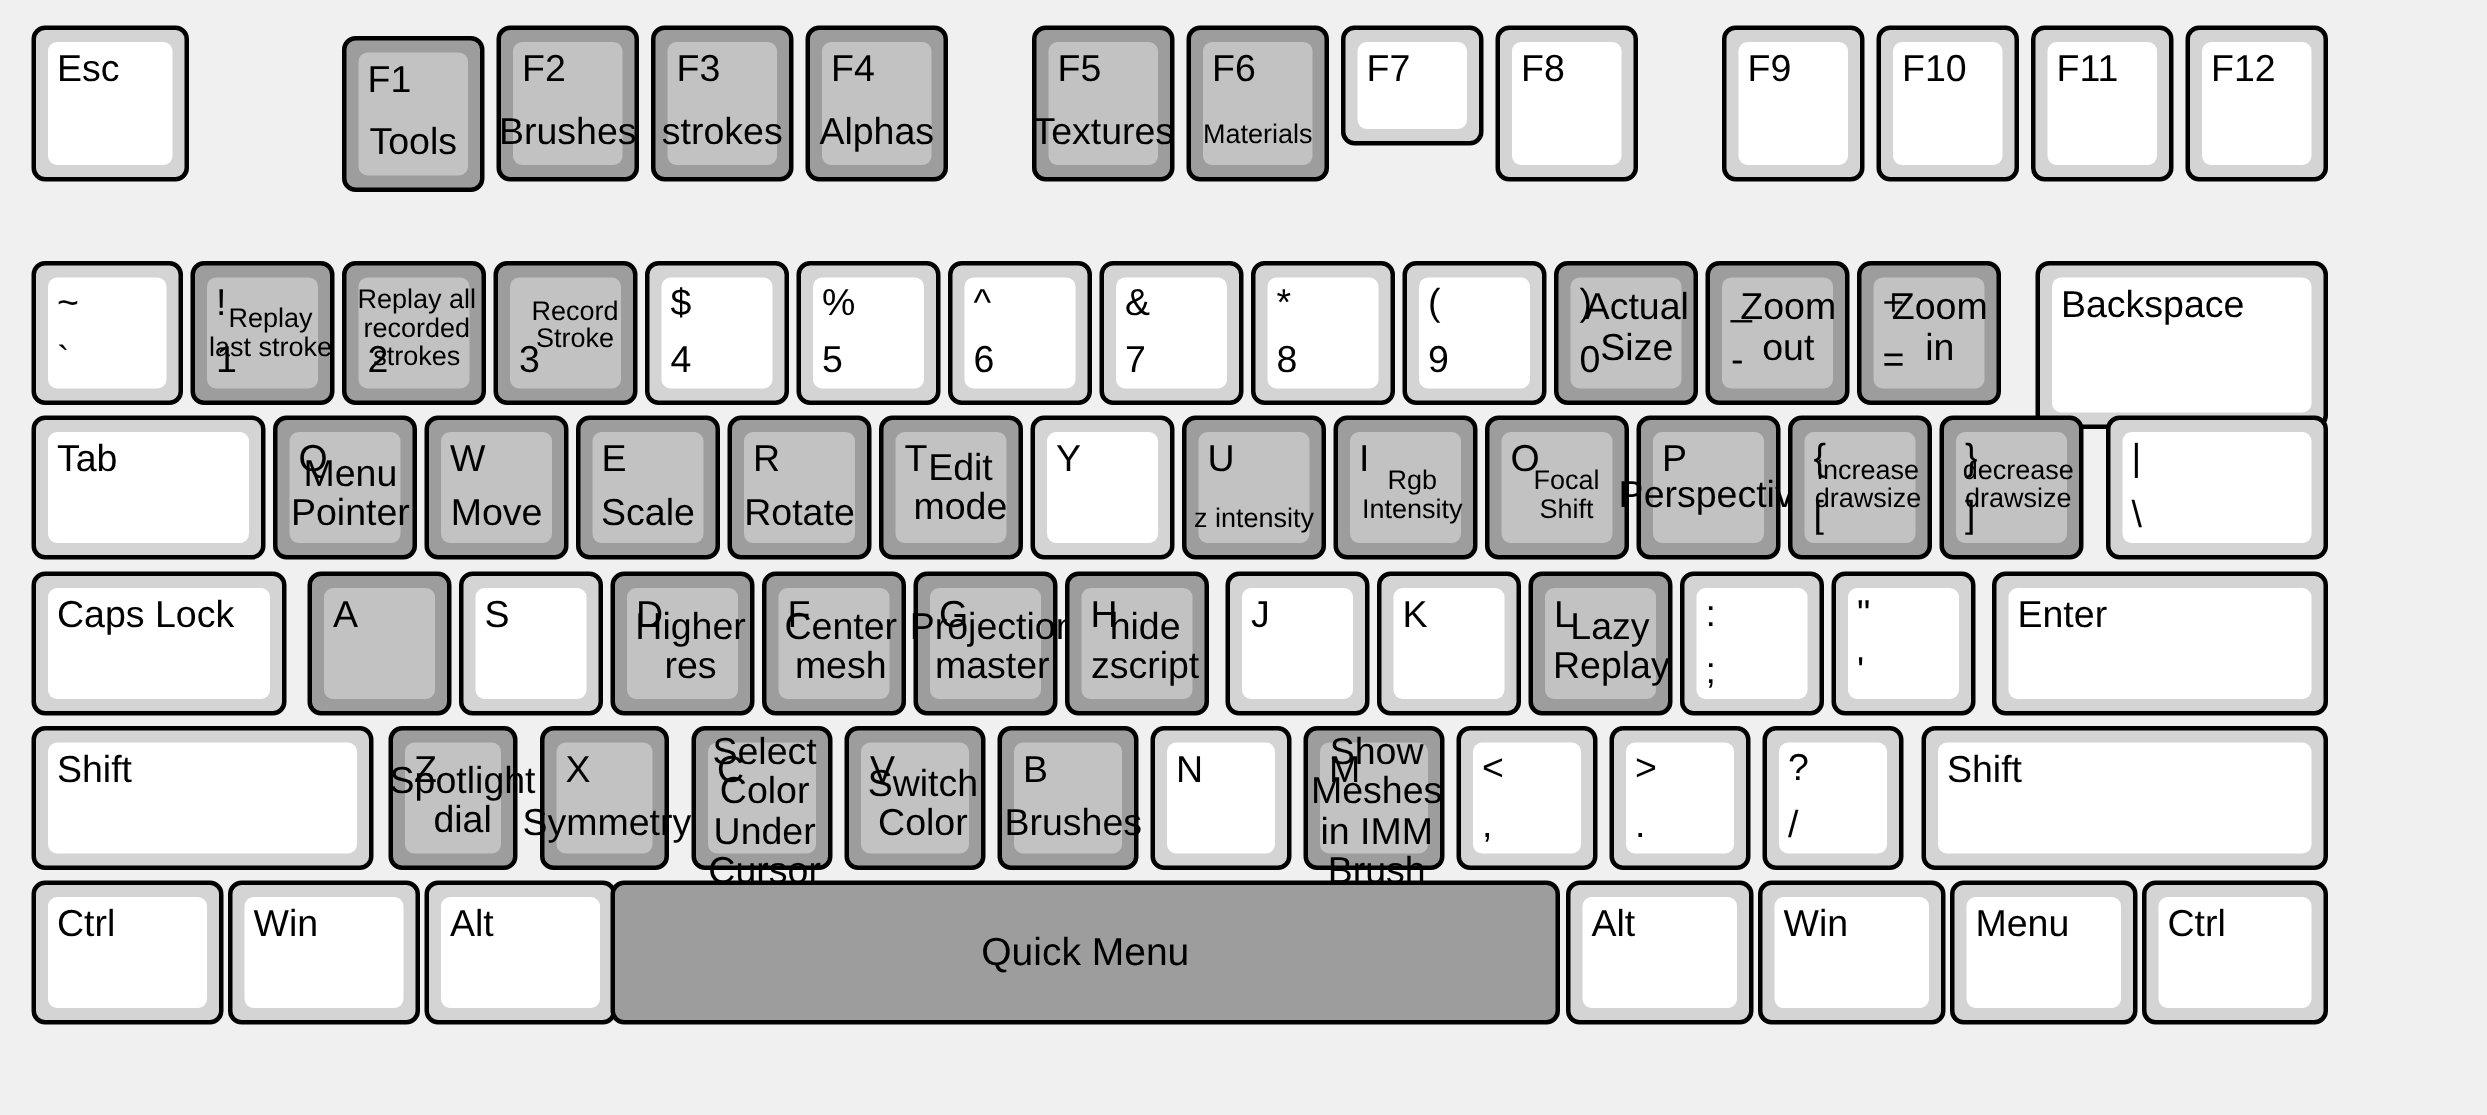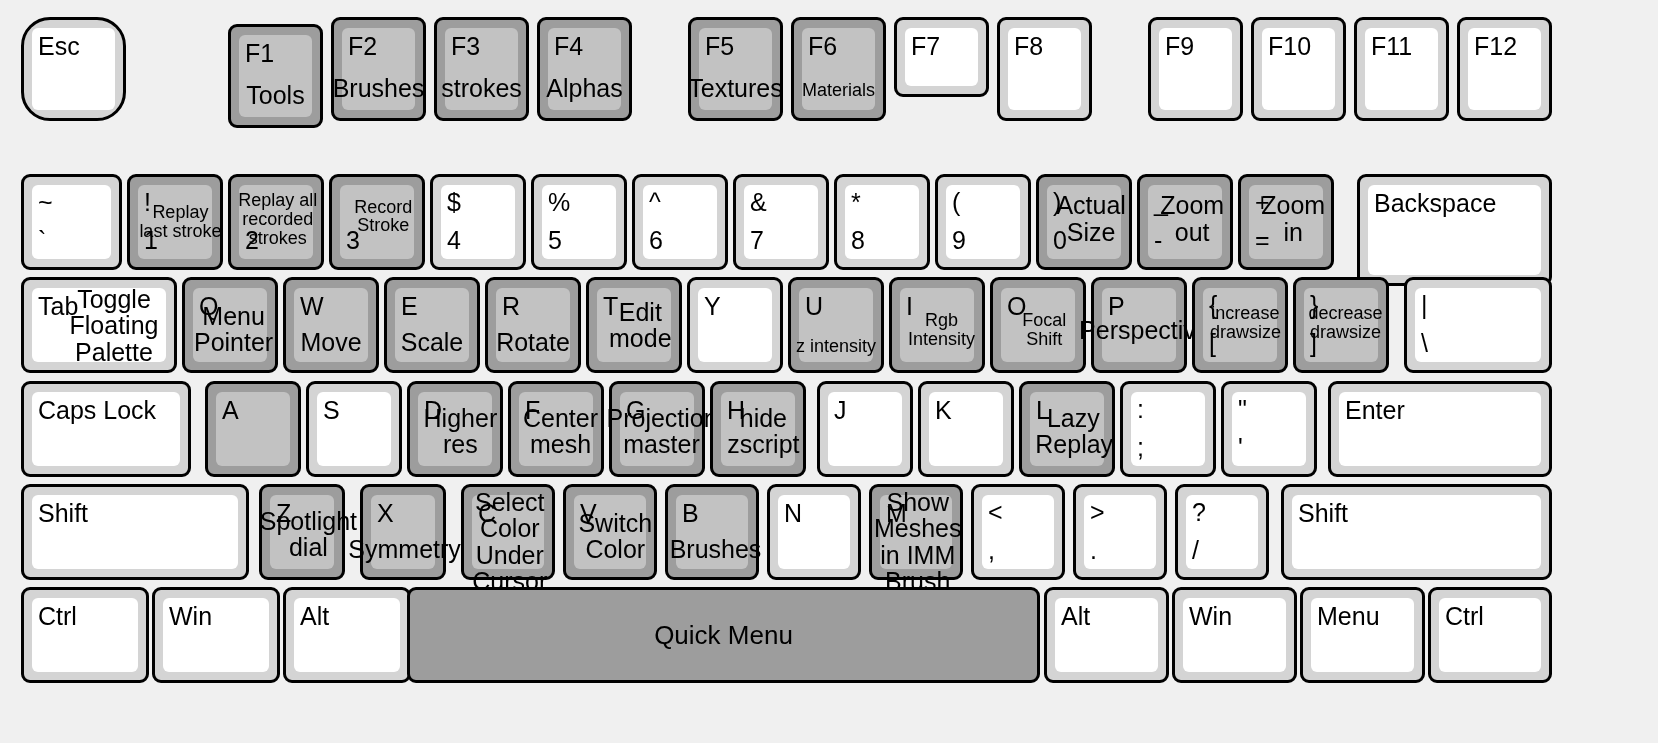--- a/index.html
+++ b/index.html
@@ -102,21 +102,21 @@
     transform: translate(-50%, -50%);
     font-size: 26px;
     color: #000;
   }
 </style>
 </head>
 <body>
 
 <div id="keyboard">
 
-<div class="key" style="left:21px;top:17px;width:105px;height:104px;border-radius:29px;">
+<div class="key" style="left:21px;top:17px;width:105px;height:104px;">
   <div class="cap"></div>
   <div class="legend">
     <span class="base top">Esc</span>
   </div>
 </div>
 
 <div class="key hl" style="left:228px;top:24px;width:95px;height:104px;">
   <div class="cap"></div>
   <div class="legend">
     <span class="base top">F1</span>
@@ -318,21 +318,20 @@
   <div class="cap"></div>
   <div class="legend">
     <span class="base top">Backspace</span>
   </div>
 </div>
 
 <div class="key" style="left:21px;top:277px;width:156px;height:96px;">
   <div class="cap"></div>
   <div class="legend">
     <span class="base top">Tab</span>
-    <span class="desc wide" style="left:60%;top:50%;width:110px;">Toggle Floating Palette</span>
   </div>
 </div>
 
 <div class="key hl" style="left:182px;top:277px;width:96px;height:96px;">
   <div class="cap"></div>
   <div class="legend">
     <span class="base top">Q</span>
     <span class="desc wide" style="left:54%;top:54%;width:90px;">Menu Pointer</span>
   </div>
 </div>

